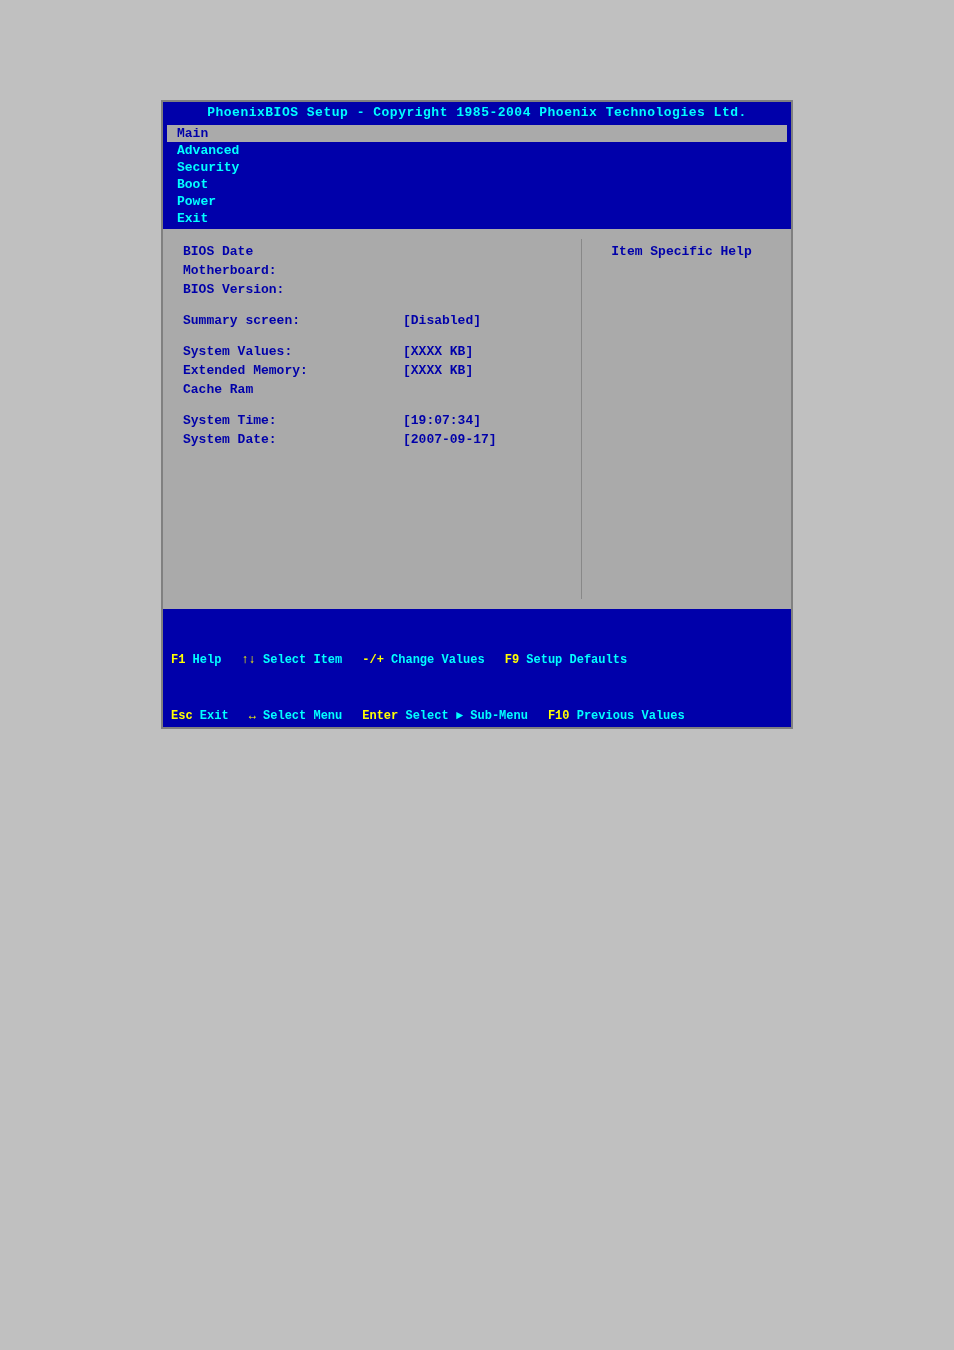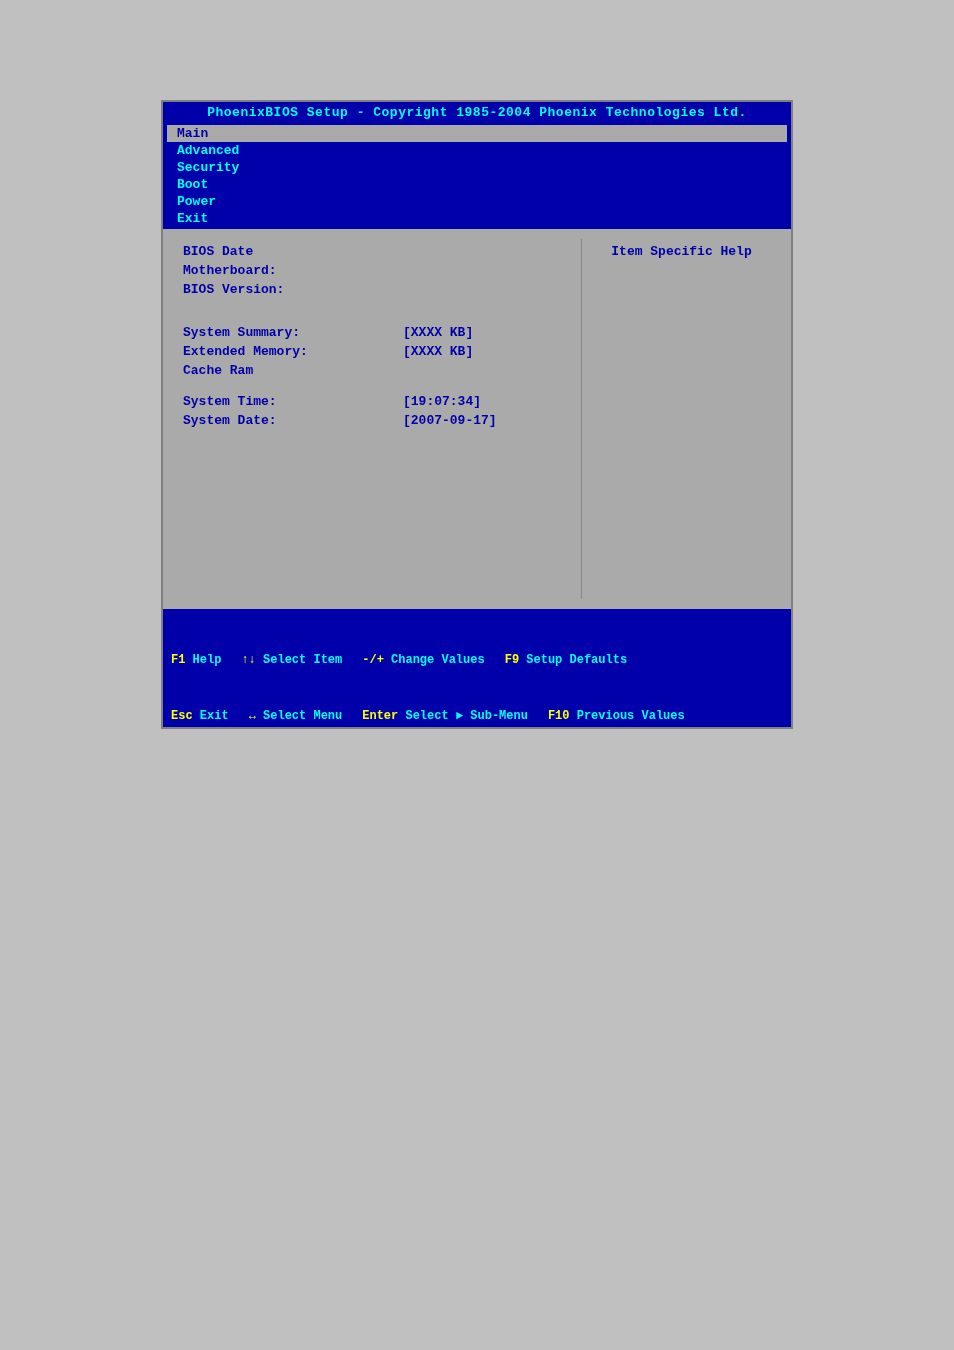--- a/index.html
+++ b/index.html
@@ -162,23 +162,27 @@
     <div class="field-row">
           <span class="field-label">BIOS Date</span>
         </div>
         <div class="field-row">
           <span class="field-label">Motherboard:</span>
         </div>
         <div class="field-row">
           <span class="field-label">BIOS Version:</span>
         </div>
         <div class="section-gap"></div>
+        <div class="field-row">
+          <span class="field-label">Summary screen:</span>
+          <span class="field-value">[Disabled]</span>
+        </div>
         <div class="section-gap"></div>
         <div class="field-row">
-          <span class="field-label">System Summary:</span>
+          <span class="field-label">System Values:</span>
           <span class="field-value">[XXXX KB]</span>
         </div>
         <div class="field-row">
           <span class="field-label">Extended Memory:</span>
           <span class="field-value">[XXXX KB]</span>
         </div>
         <div class="field-row">
           <span class="field-label">Cache Ram</span>
         </div>
         <div class="section-gap"></div>

